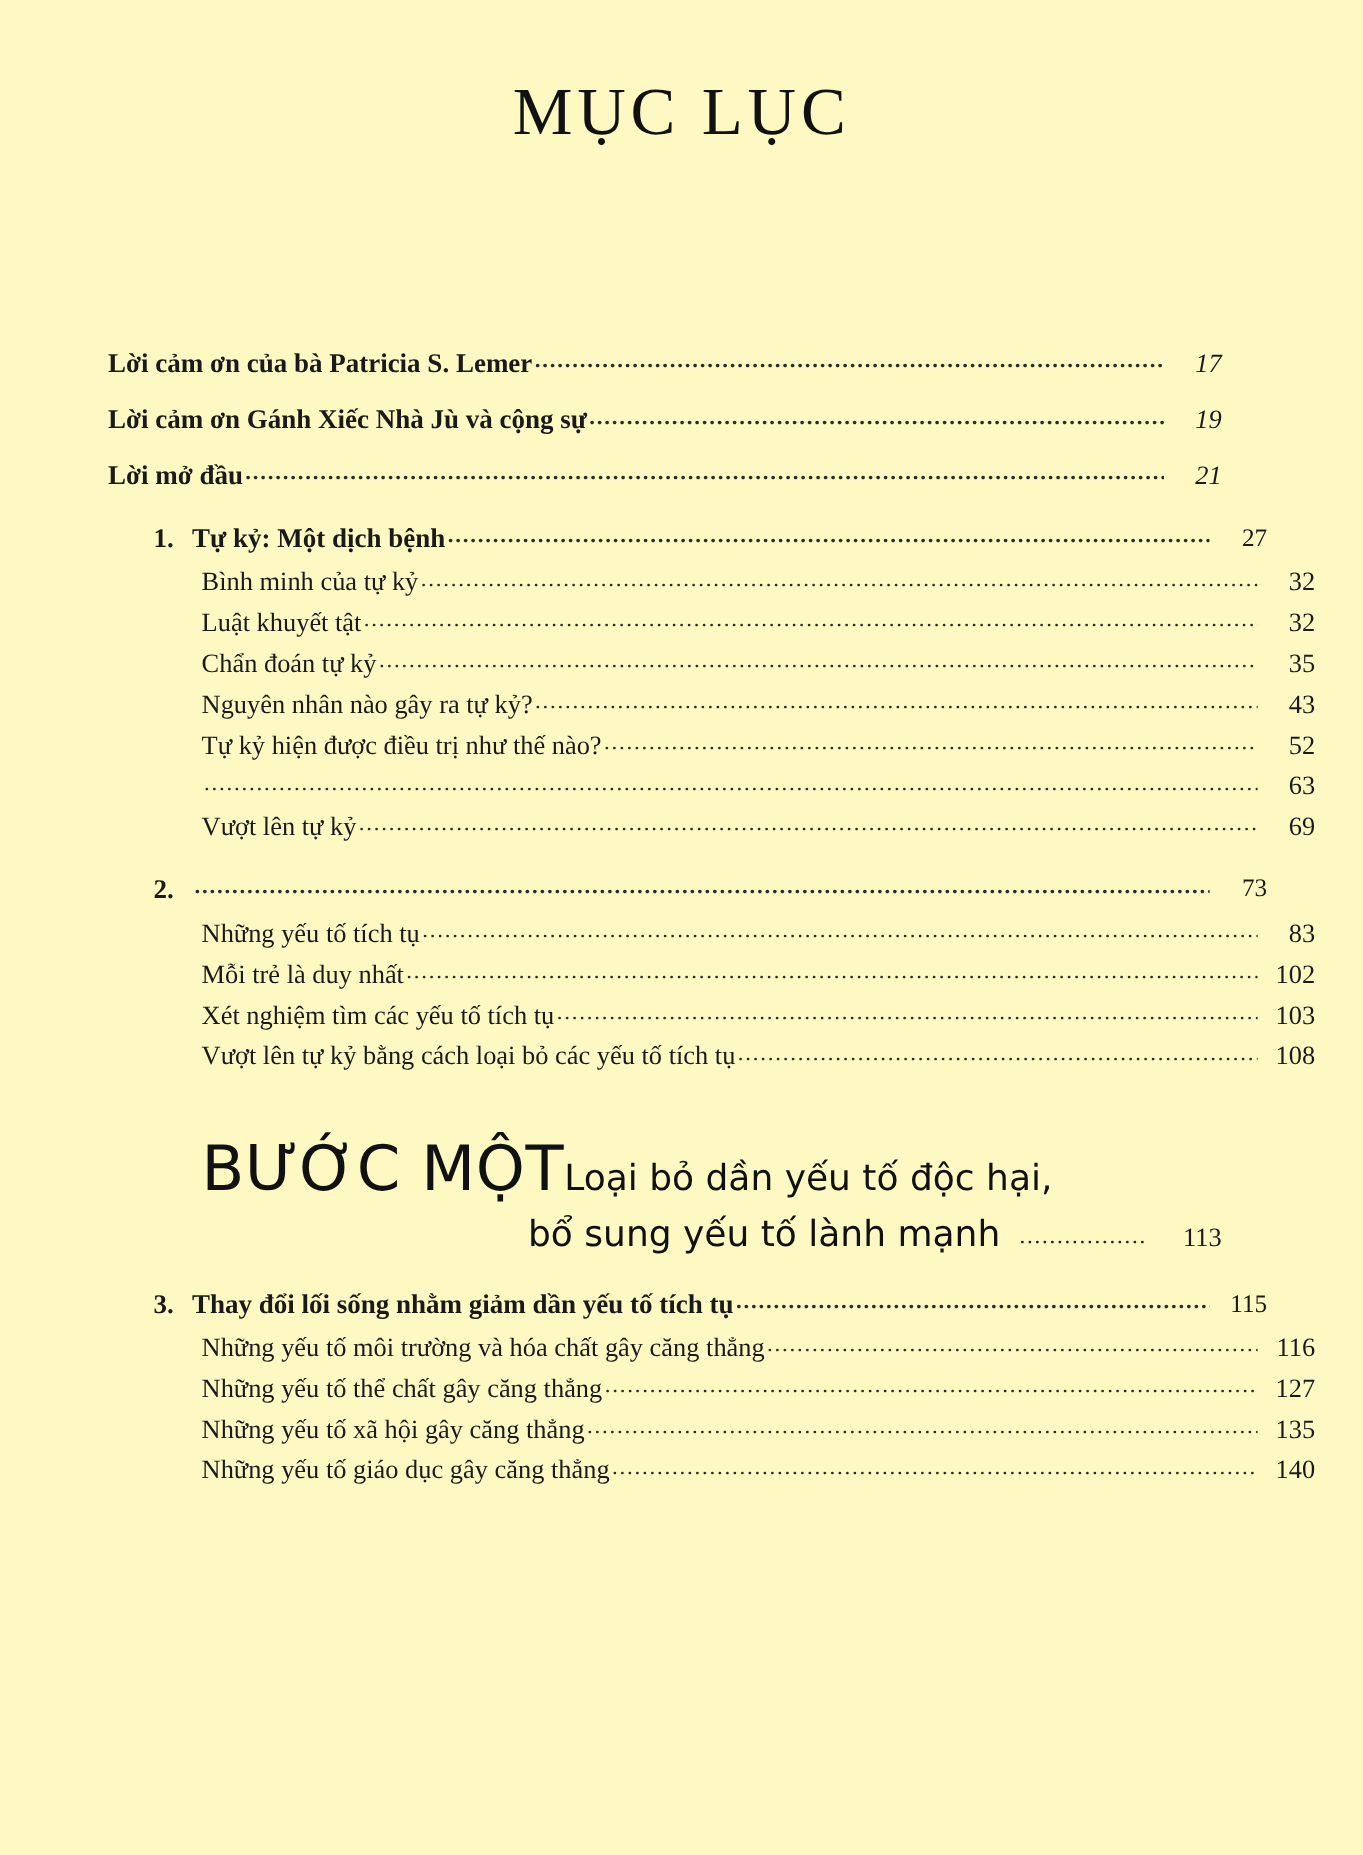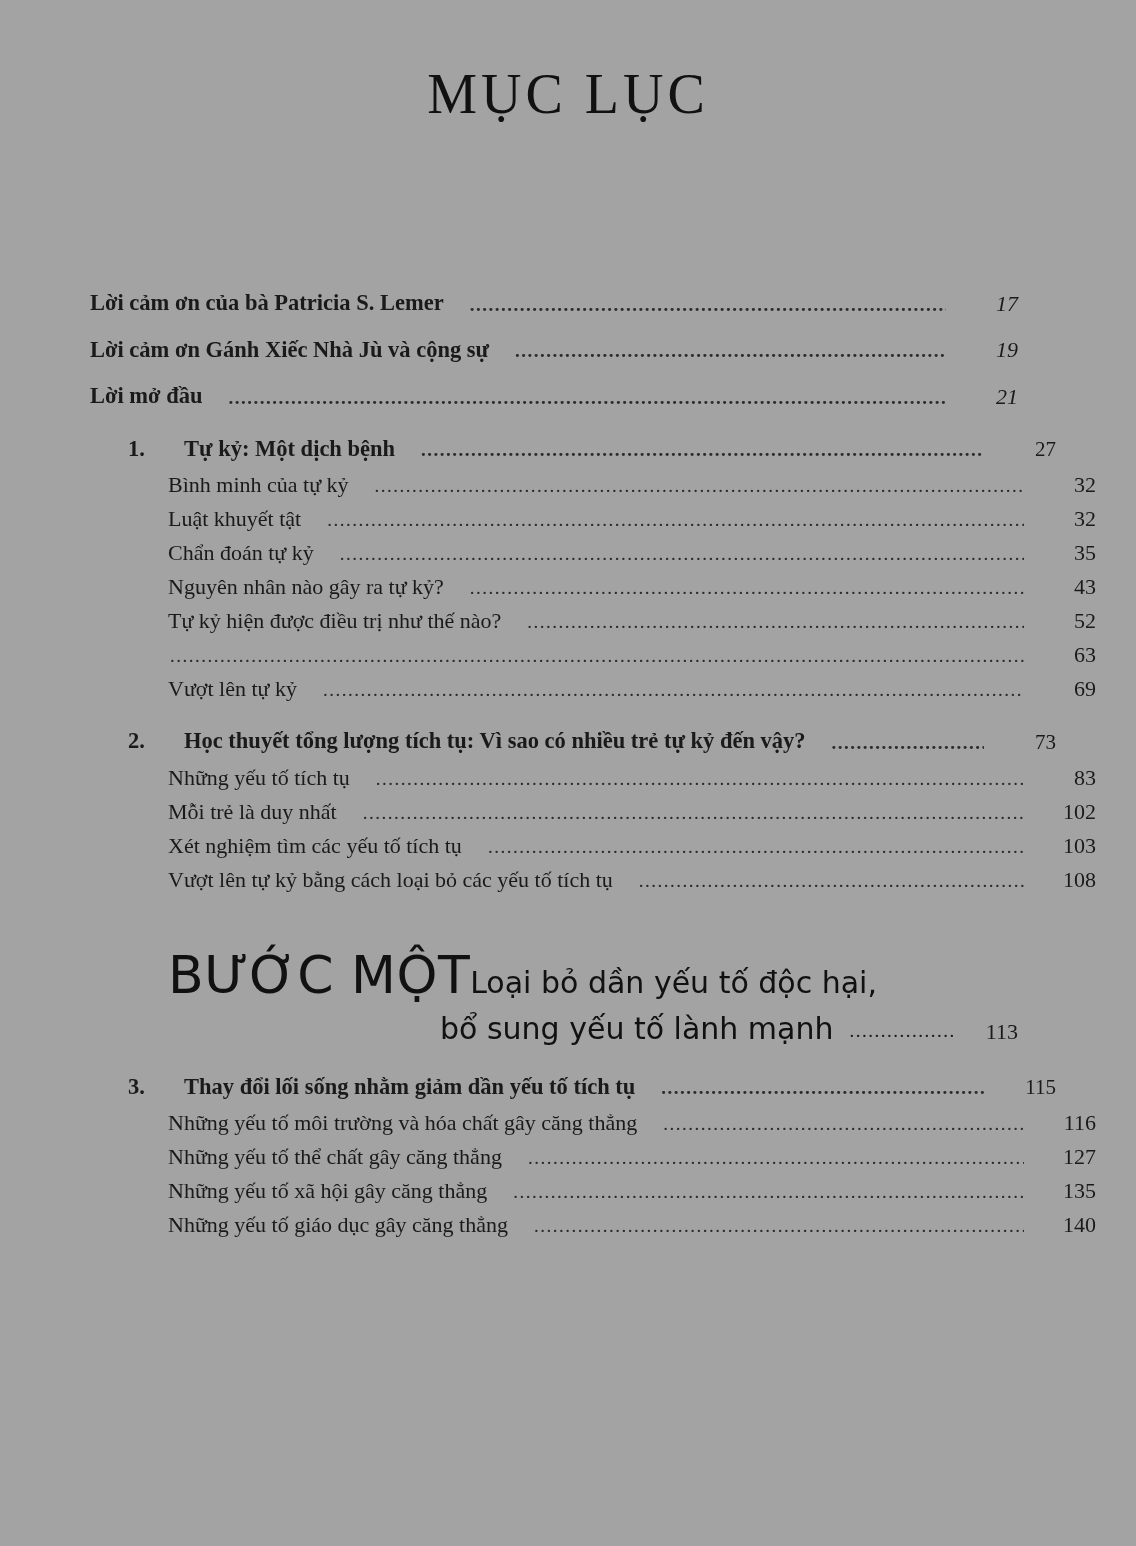--- a/index.html
+++ b/index.html
@@ -14,21 +14,21 @@
     color: #1a1a1a;
     position: relative;
     overflow: hidden;
   }
   .page {
     width: 1136px;
     height: 1546px;
     box-sizing: border-box;
     padding: 0;
     position: relative;
-    background: #a3a3a3;
+    background: #fef9c3;
   }
   .page-title {
     text-align: center;
     font-family: "Liberation Serif", serif;
     font-size: 56px;
     letter-spacing: 4px;
     font-weight: 400;
     margin: 0;
     padding-top: 62px;
     color: #111;
@@ -38,24 +38,23 @@
     margin: 0;
     padding: 0;
     position: absolute;
     top: 292px;
     left: 90px;
     width: 928px;
   }
 
   .entry {
     display: flex;
-    align-items: flex-end;
+    align-items: flex-start;
     width: 100%;
     line-height: 1.0;
-    gap: 24px;
   }
 
   .entry .label {
     flex: 0 0 auto;
     white-space: nowrap;
   }
   .entry .dots {
     flex: 1 1 auto;
     overflow: hidden;
     white-space: nowrap;
@@ -226,21 +225,20 @@
       <span class="page-no">63</span>
     </div>
     <div class="entry lvl-sub">
       <span class="label">Vượt lên tự kỷ</span>
       <span class="dots">..........................................................................................................................................................</span>
       <span class="page-no">69</span>
     </div>
 
     <div class="entry lvl-chapter">
       <span class="chap-num">2.</span>
-      <span class="label">Học thuyết tổng lượng tích tụ: Vì sao có nhiều trẻ tự kỷ đến vậy?</span>
       <span class="dots">..........................................................................................................................................................</span>
       <span class="page-no">73</span>
     </div>
 
     <div class="entry lvl-sub">
       <span class="label">Những yếu tố tích tụ</span>
       <span class="dots">..........................................................................................................................................................</span>
       <span class="page-no">83</span>
     </div>
     <div class="entry lvl-sub">

